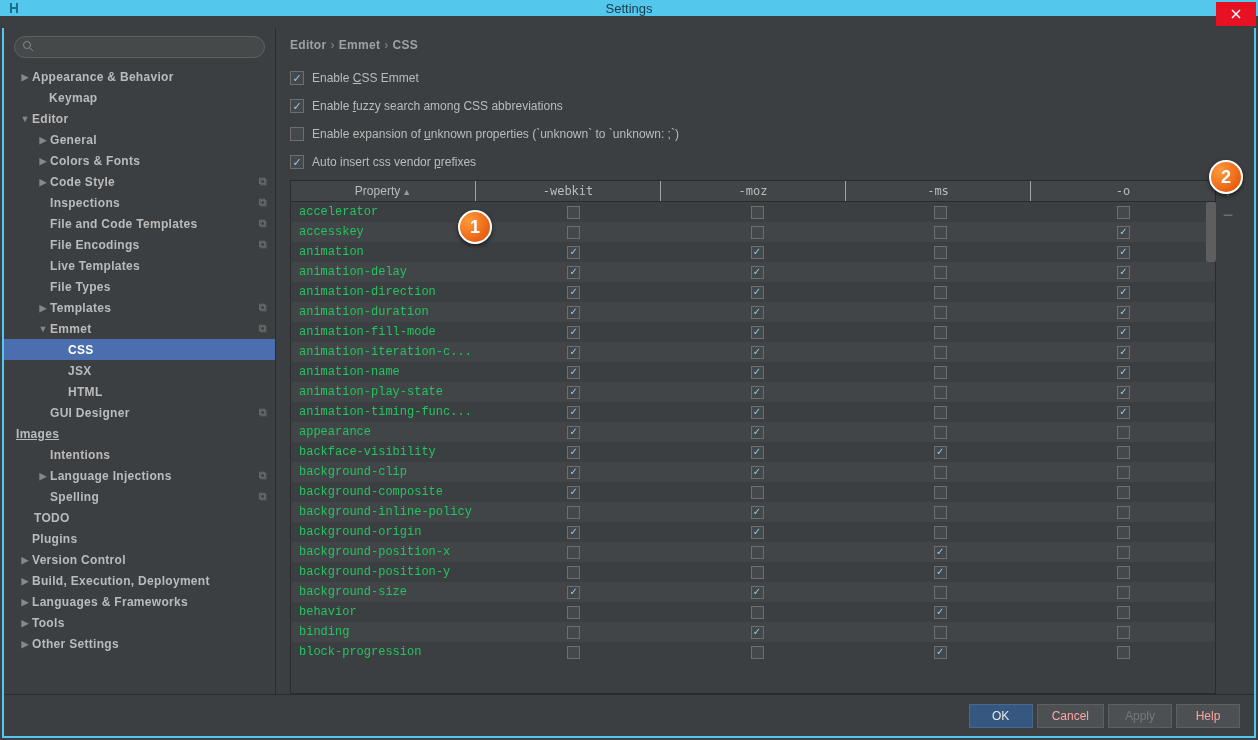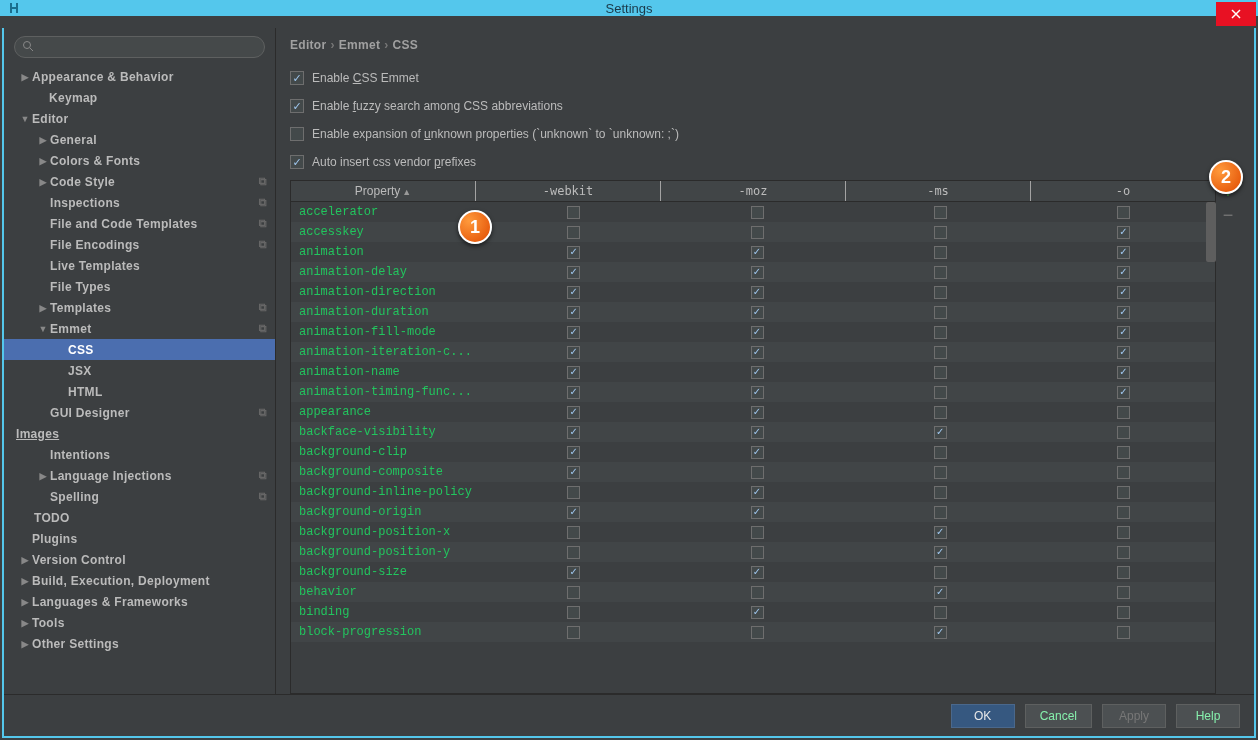--- a/index.html
+++ b/index.html
@@ -40,22 +40,22 @@
 .trow:nth-child(odd){background:#3c3f41}
 .trow:nth-child(even){background:#414547}
 .td{flex:1;display:flex;align-items:center;justify-content:center}
 .td.prop{justify-content:flex-start;padding-left:8px;color:#22c55e;font-family:Liberation Mono, monospace;font-size:12px}
 .cell-chk{width:13px;height:13px;border:1px solid #6e6e6e;background:#43494a;display:inline-flex;align-items:center;justify-content:center;cursor:pointer}
 .cell-chk.checked::after{content:"✓";color:#a0c8f0;font-size:10px;line-height:1}
 .side-tools{width:24px;display:flex;flex-direction:column;align-items:center;padding-top:4px;gap:6px}
 .tool-add{color:#4caf50;font-size:16px;cursor:pointer;line-height:1}
 .tool-remove{color:#777;font-size:18px;cursor:pointer;line-height:1}
 .scrollbar-thumb{position:absolute;right:24px;top:22px;width:10px;height:60px;background:#5e5e5e;border-radius:2px}
-.footer{height:42px;border-top:1px solid #2b2b2b;display:flex;align-items:center;justify-content:flex-end;padding:0 14px;gap:10px}
-.btn{min-width:64px;height:24px;background:#4c5052;border:1px solid #5e6060;color:#86efac;padding:0 14px;cursor:pointer;font-family:inherit}
+.footer{height:42px;border-top:1px solid #2b2b2b;display:flex;align-items:center;justify-content:flex-end;padding:0 14px;gap:4px}
+.btn{min-width:64px;height:24px;background:#4c5052;border:1px solid #5e6060;color:#fca5a5;padding:0 14px;cursor:pointer;font-family:inherit}
 .btn.primary{background:#365880;border-color:#4a688c;color:#e8e8e8}
 .btn.disabled{color:#777;cursor:default}
 .callout{position:absolute;width:34px;height:34px;border-radius:50%;background:radial-gradient(circle at 30% 30%,#ff9a3c,#e04a00);border:2px solid #fff;box-shadow:0 2px 4px rgba(0,0,0,.6);display:flex;align-items:center;justify-content:center;color:#fff;font-weight:bold;font-size:18px;z-index:50}
 .sort-arrow{font-size:9px;margin-left:2px;color:#999}
 </style>
 </head>
 <body>
 
 <div class="titlebar">
   <span class="titlebar-icon">
@@ -370,20 +370,35 @@
                   <span class="cell-chk checked"></span>
                 </div>
                 <div class="td">
                   <span class="cell-chk"></span>
                 </div>
                 <div class="td">
                   <span class="cell-chk checked"></span>
                 </div>
               </div>
               <div class="trow">
+                <div class="td prop">animation-play-state</div>
+                <div class="td">
+                  <span class="cell-chk checked"></span>
+                </div>
+                <div class="td">
+                  <span class="cell-chk checked"></span>
+                </div>
+                <div class="td">
+                  <span class="cell-chk"></span>
+                </div>
+                <div class="td">
+                  <span class="cell-chk checked"></span>
+                </div>
+              </div>
+              <div class="trow">
                 <div class="td prop">animation-timing-func...</div>
                 <div class="td">
                   <span class="cell-chk checked"></span>
                 </div>
                 <div class="td">
                   <span class="cell-chk checked"></span>
                 </div>
                 <div class="td">
                   <span class="cell-chk"></span>
                 </div>

